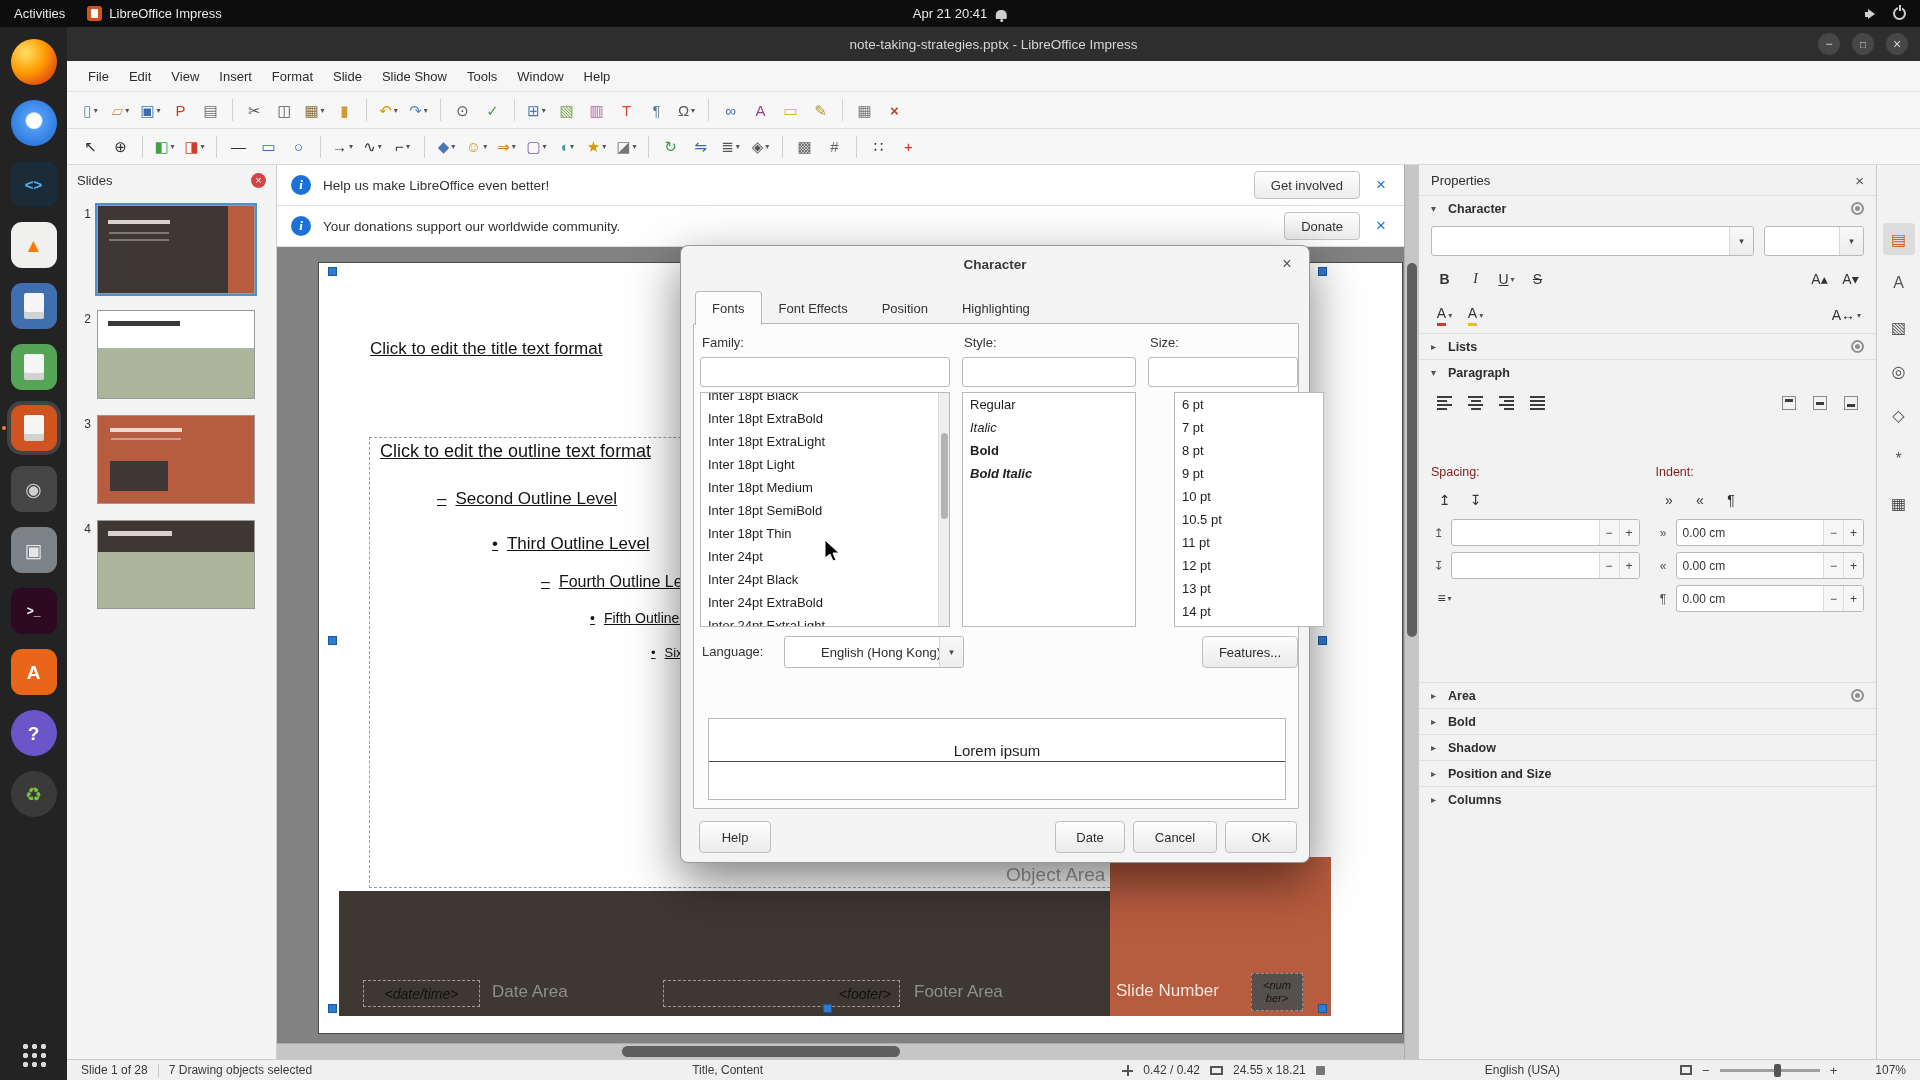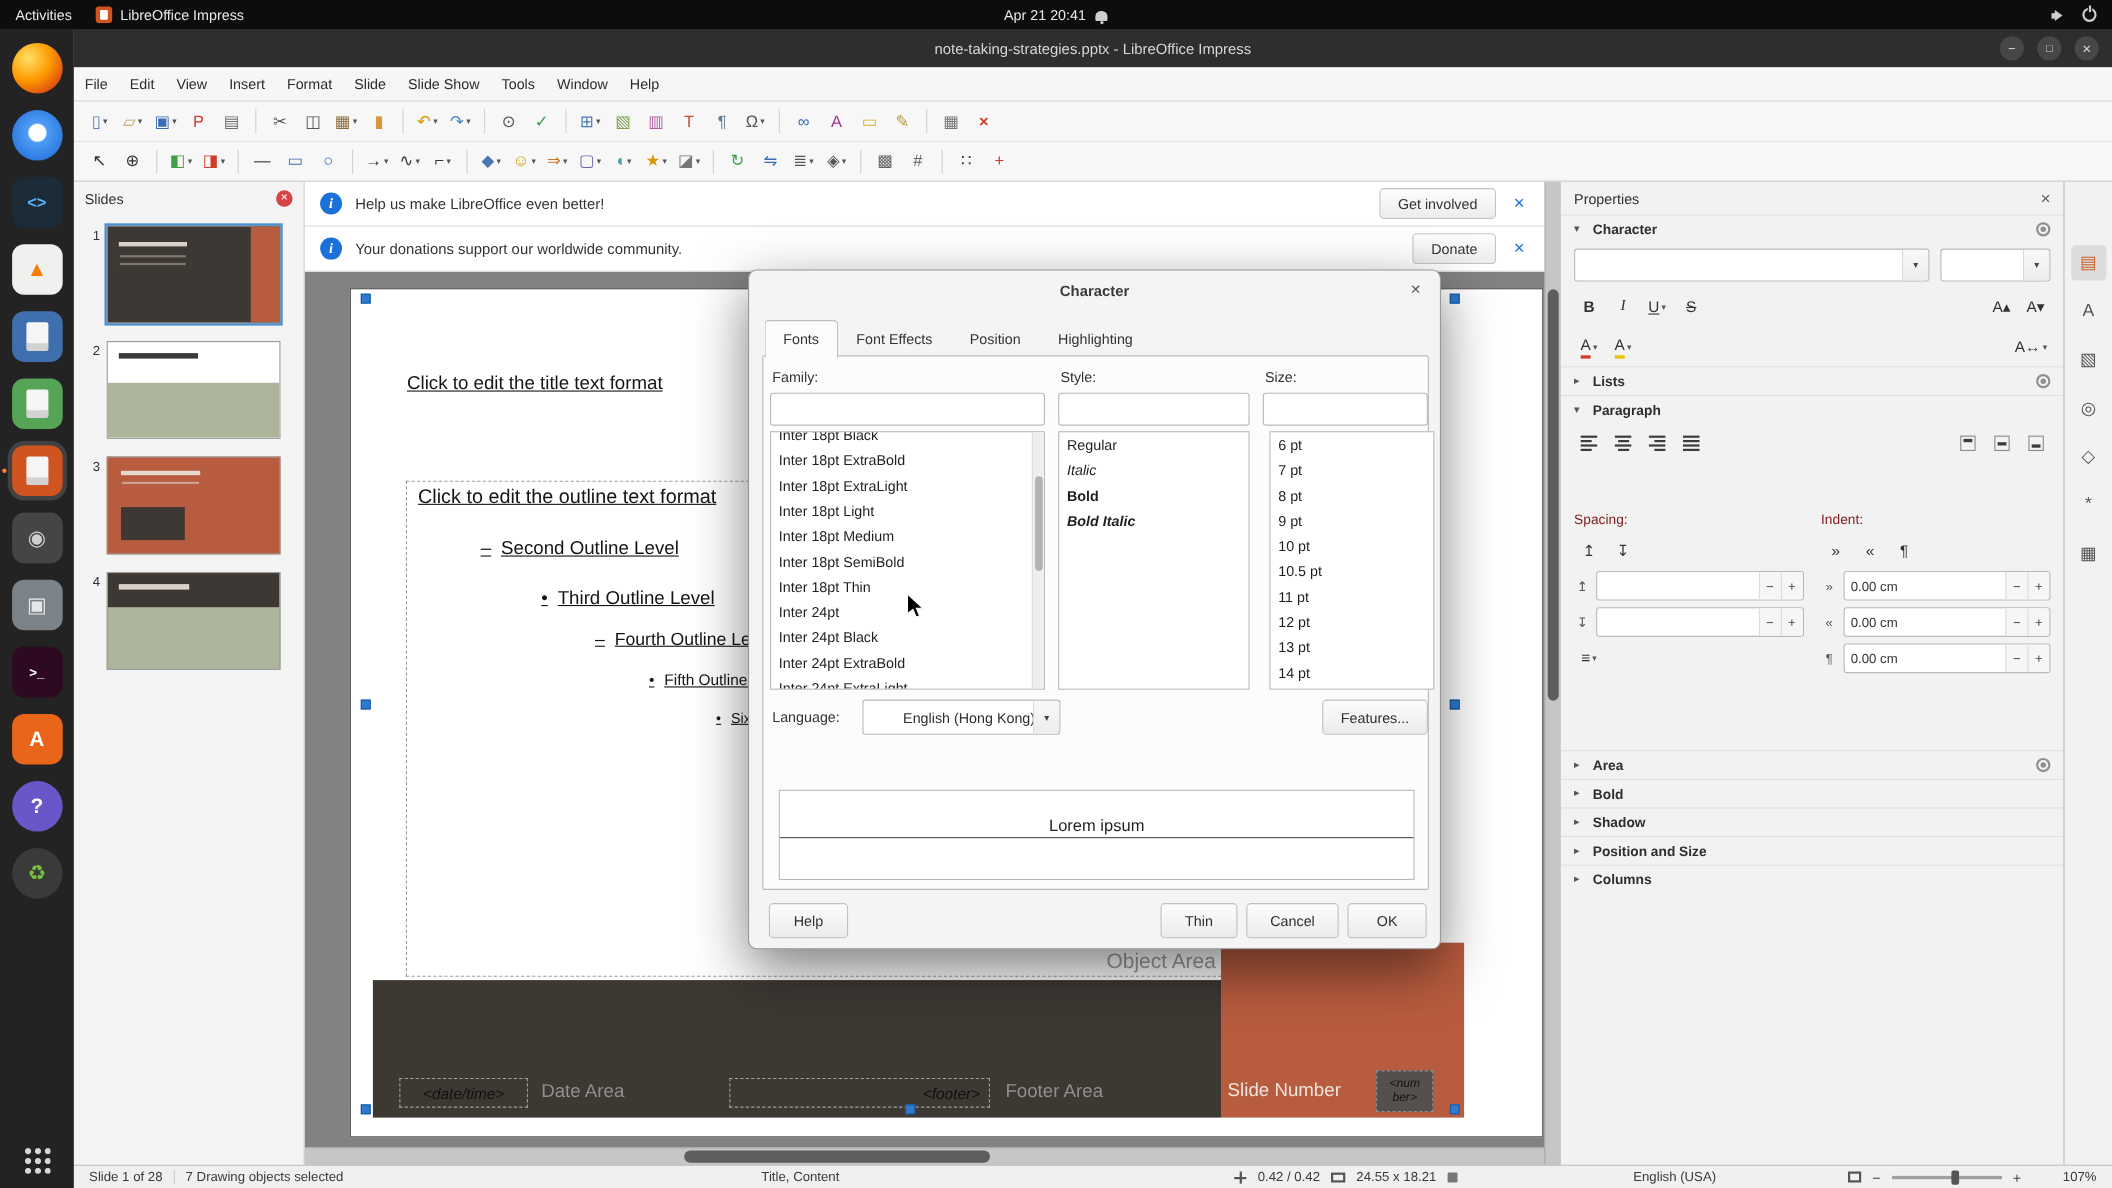--- a/index.html
+++ b/index.html
@@ -47,21 +47,21 @@
 #show-apps{position:absolute;left:0;bottom:6px;width:67px;height:40px;display:flex;align-items:center;justify-content:center;z-index:61;}
 .grid9{width:25px;height:25px;background-image:radial-gradient(circle,#d9d9d9 2.5px,transparent 3px);background-size:9px 9px;}
 
 
 #titlebar{position:absolute;left:67px;top:27px;width:1853px;height:34px;background:#2e2e2e;color:#d6d6d6;display:flex;align-items:center;justify-content:center;font-size:13.5px;z-index:10;}
 .win-controls{position:absolute;right:12px;top:6px;display:flex;gap:12px;}
 .wc{width:22px;height:22px;border-radius:50%;background:#474747;color:#d6d6d6;display:flex;align-items:center;justify-content:center;}
 .wc-min::after{content:"−";font-size:12px;}
 .wc-max::after{content:"□";font-size:10px;}
 .wc-close::after{content:"×";font-size:14px;}
-#menubar{position:absolute;left:67px;top:61px;width:1853px;height:31px;background:#f6f6f6;border-bottom:1px solid #e2e2e2;display:flex;align-items:center;padding-left:0;font-size:13px;color:#2c2c2c;z-index:9;}
+#menubar{position:absolute;left:67px;top:61px;width:1853px;height:31px;background:#f6f6f6;border-bottom:1px solid #e2e2e2;display:flex;align-items:center;padding-left:11px;font-size:13px;color:#2c2c2c;z-index:9;}
 .menu-item{padding:6px 10px;}
 #toolbar1{position:absolute;left:67px;top:92px;width:1853px;height:37px;background:#f7f7f7;border-bottom:1px solid #e0e0e0;display:flex;align-items:center;padding-left:10px;gap:3px;z-index:9;}
 #toolbar2{position:absolute;left:67px;top:129px;width:1853px;height:36px;background:#f7f7f7;border-bottom:1px solid #d8d8d8;display:flex;align-items:center;padding-left:10px;gap:3px;z-index:9;}
 .titem{height:28px;min-width:27px;padding:0 2px;display:flex;align-items:center;justify-content:center;border-radius:3px;}
 .titem .g{font-size:15px;color:var(--ic,#444);line-height:1;}
 .titem.dd::after{content:"▾";font-size:8px;color:#555;margin-left:2px;}
 .titem.tsep{min-width:11px;padding:0;position:relative;}
 .titem.tsep::before{content:"";position:absolute;left:5px;top:3px;bottom:3px;width:1px;background:#d2d2d2;}
 .titem.red .g{font-weight:bold;}
 
@@ -958,21 +958,21 @@
           <div class="li">Inter 24pt ExtraBold</div>
           <div class="li">Inter 24pt ExtraLight</div>
         </div>
       <div class="dlist" style="left:268px;width:174px">
 
       <div class="li">Regular</div>
           <div class="li ita-p">Italic</div>
           <div class="li bld-p">Bold</div>
           <div class="li bi-p">Bold Italic</div>
         </div>
-      <div class="dlist" style="left:460px;width:150px">
+      <div class="dlist" style="left:480px;width:150px">
 
       <div class="li">6 pt</div>
           <div class="li">7 pt</div>
           <div class="li">8 pt</div>
           <div class="li">9 pt</div>
           <div class="li">10 pt</div>
           <div class="li">10.5 pt</div>
           <div class="li">11 pt</div>
           <div class="li">12 pt</div>
           <div class="li">13 pt</div>
@@ -983,21 +983,21 @@
         <span class="cv">English (Hong Kong)</span>
         <span class="ca"></span>
       </div>
       <button class="dbtn features">Features...</button>
       <div class="dlg-preview">
         <span class="pline"></span>
         <span class="ptext">Lorem ipsum</span>
       </div>
     </div>
     <button class="dbtn b-help">Help</button>
-    <button class="dbtn b-reset">Thin</button>
+    <button class="dbtn b-reset">Date</button>
     <button class="dbtn b-cancel">Cancel</button>
     <button class="dbtn b-ok">OK</button>
   </div>
 
   <svg id="cursor" width="20" height="24" viewBox="0 0 20 24">
     <path d="M2 1 L2 19 L7 15 L10 22 L13 21 L10 14 L16 14 Z" fill="#000" stroke="#fff" stroke-width="1"></path>
   </svg>
 
 </div>
 

